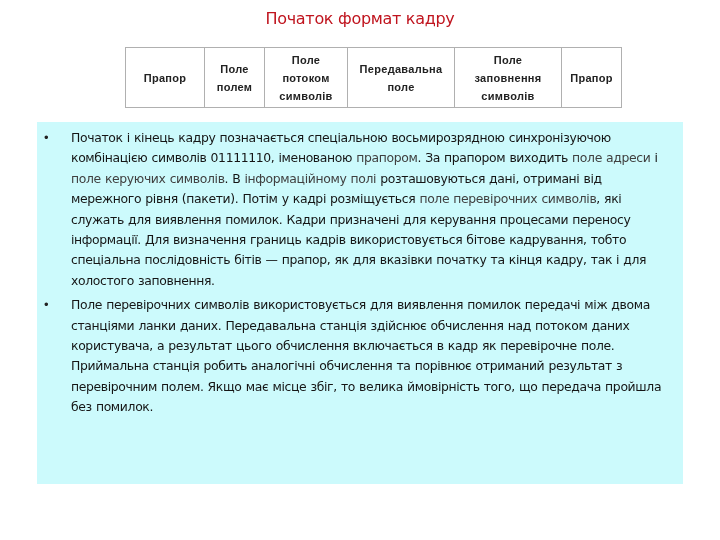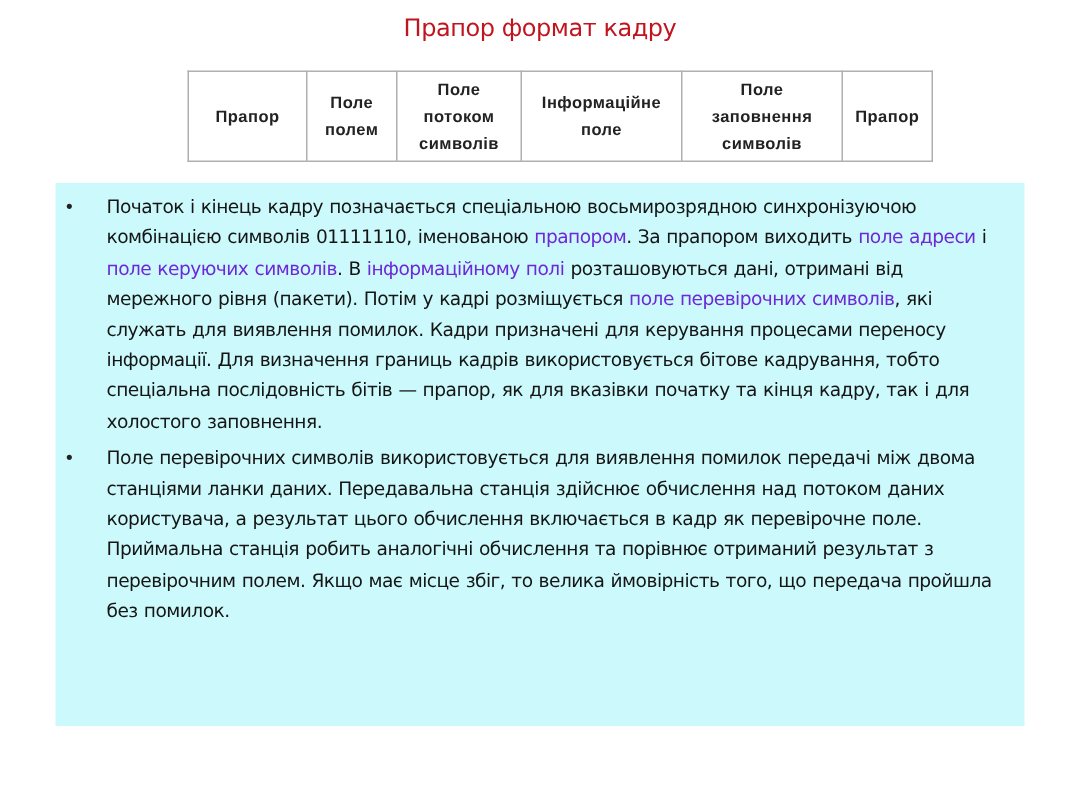--- a/index.html
+++ b/index.html
@@ -32,26 +32,26 @@
   }
   ul.bullets li {
     position:relative; padding-left:34px; padding-right:8px;
     font-family:"DejaVu Sans", sans-serif; font-size:12.4px; line-height:20.4px; color:#151515;
     letter-spacing:-0.35px; word-spacing:0.5px;
   }
   ul.bullets li + li { margin-top:4px; }
   .bullet-dot {
     position:absolute; left:-1px; top:0; width:20px; text-align:center; font-size:12px; color:#222;
   }
-  .hl { color:#6d28d9; }
+  .hl { color:#404040; }
 </style>
 </head>
 <body>
 
-<div class="title">Прапор формат кадру</div>
+<div class="title">Початок формат кадру</div>
 
 <table class="frame">
   <colgroup>
     <col style="width:79px">
       <col style="width:60px">
       <col style="width:83px">
     <col style="width:107px">
       <col style="width:107px">
       <col style="width:60px">
   </colgroup>
@@ -63,21 +63,21 @@
     <td>
       <span class="ln">Поле</span>
       <span class="ln">полем</span>
     </td>
     <td>
       <span class="ln">Поле</span>
       <span class="ln">потоком</span>
       <span class="ln">символів</span>
     </td>
     <td>
-      <span class="ln">Інформаційне</span>
+      <span class="ln">Передавальна</span>
       <span class="ln">поле</span>
     </td>
     <td>
       <span class="ln">Поле</span>
       <span class="ln">заповнення</span>
       <span class="ln">символів</span>
     </td>
     <td>
       <span class="ln">Прапор</span>
     </td>

